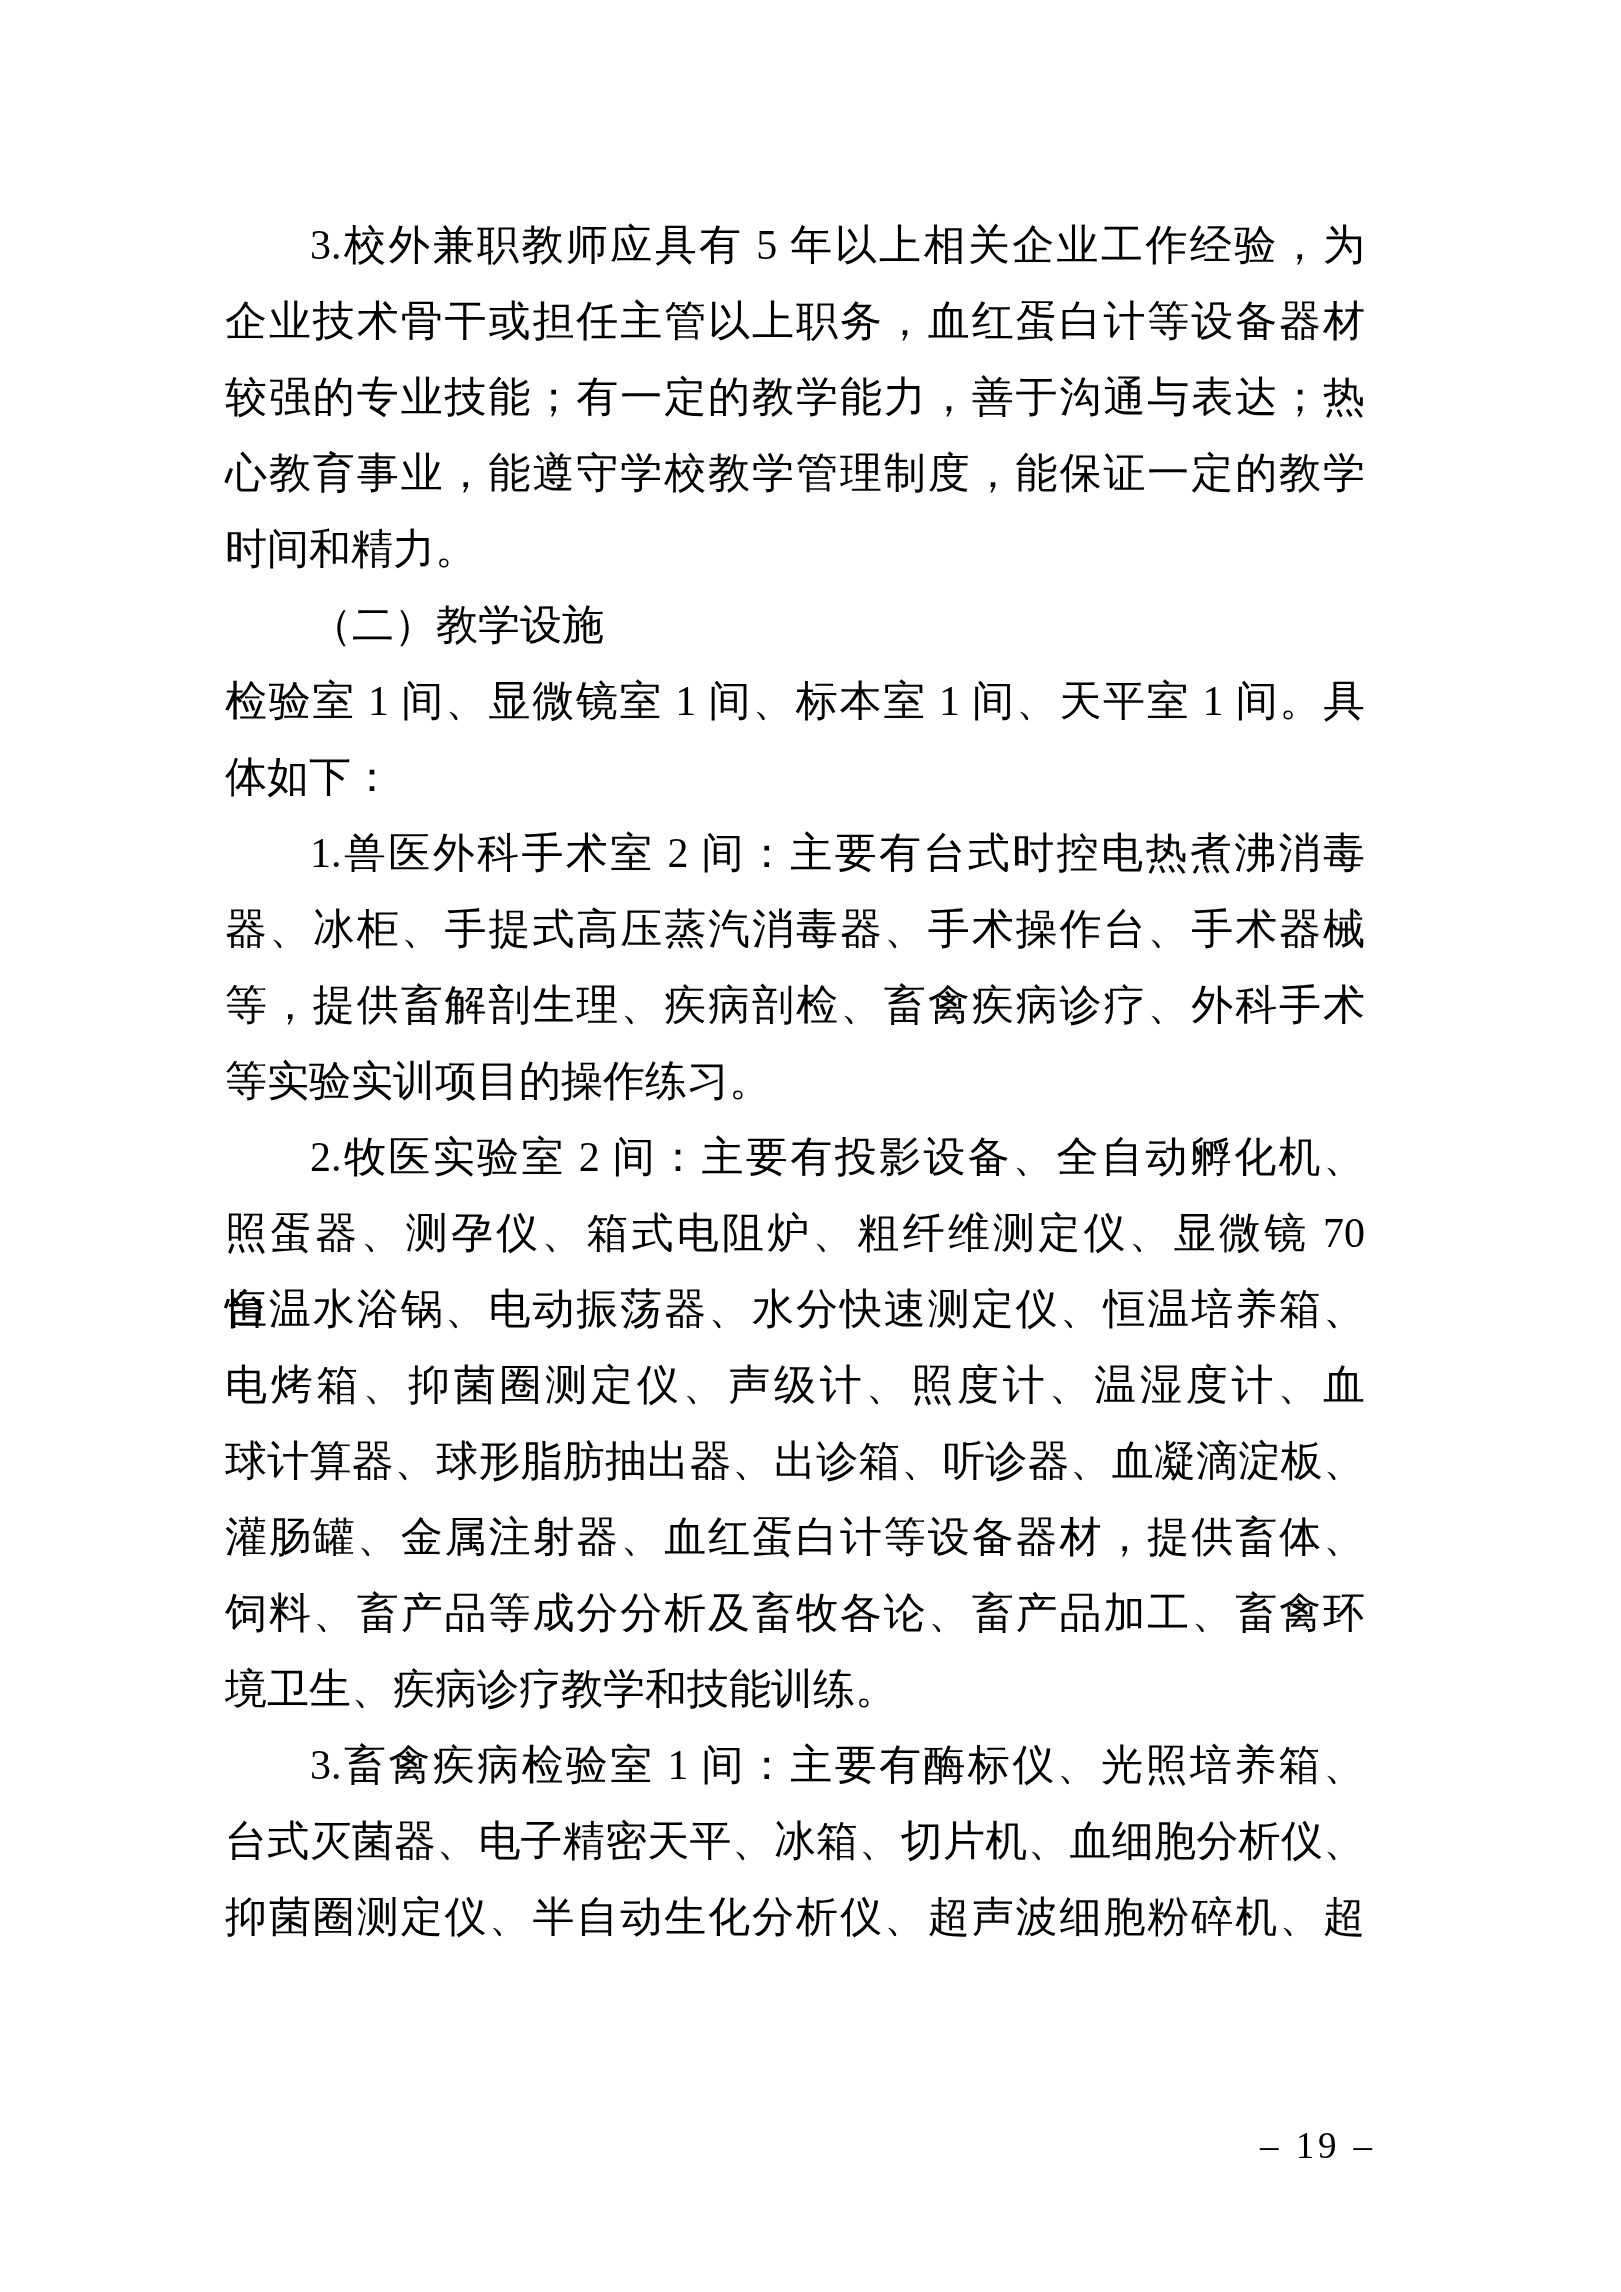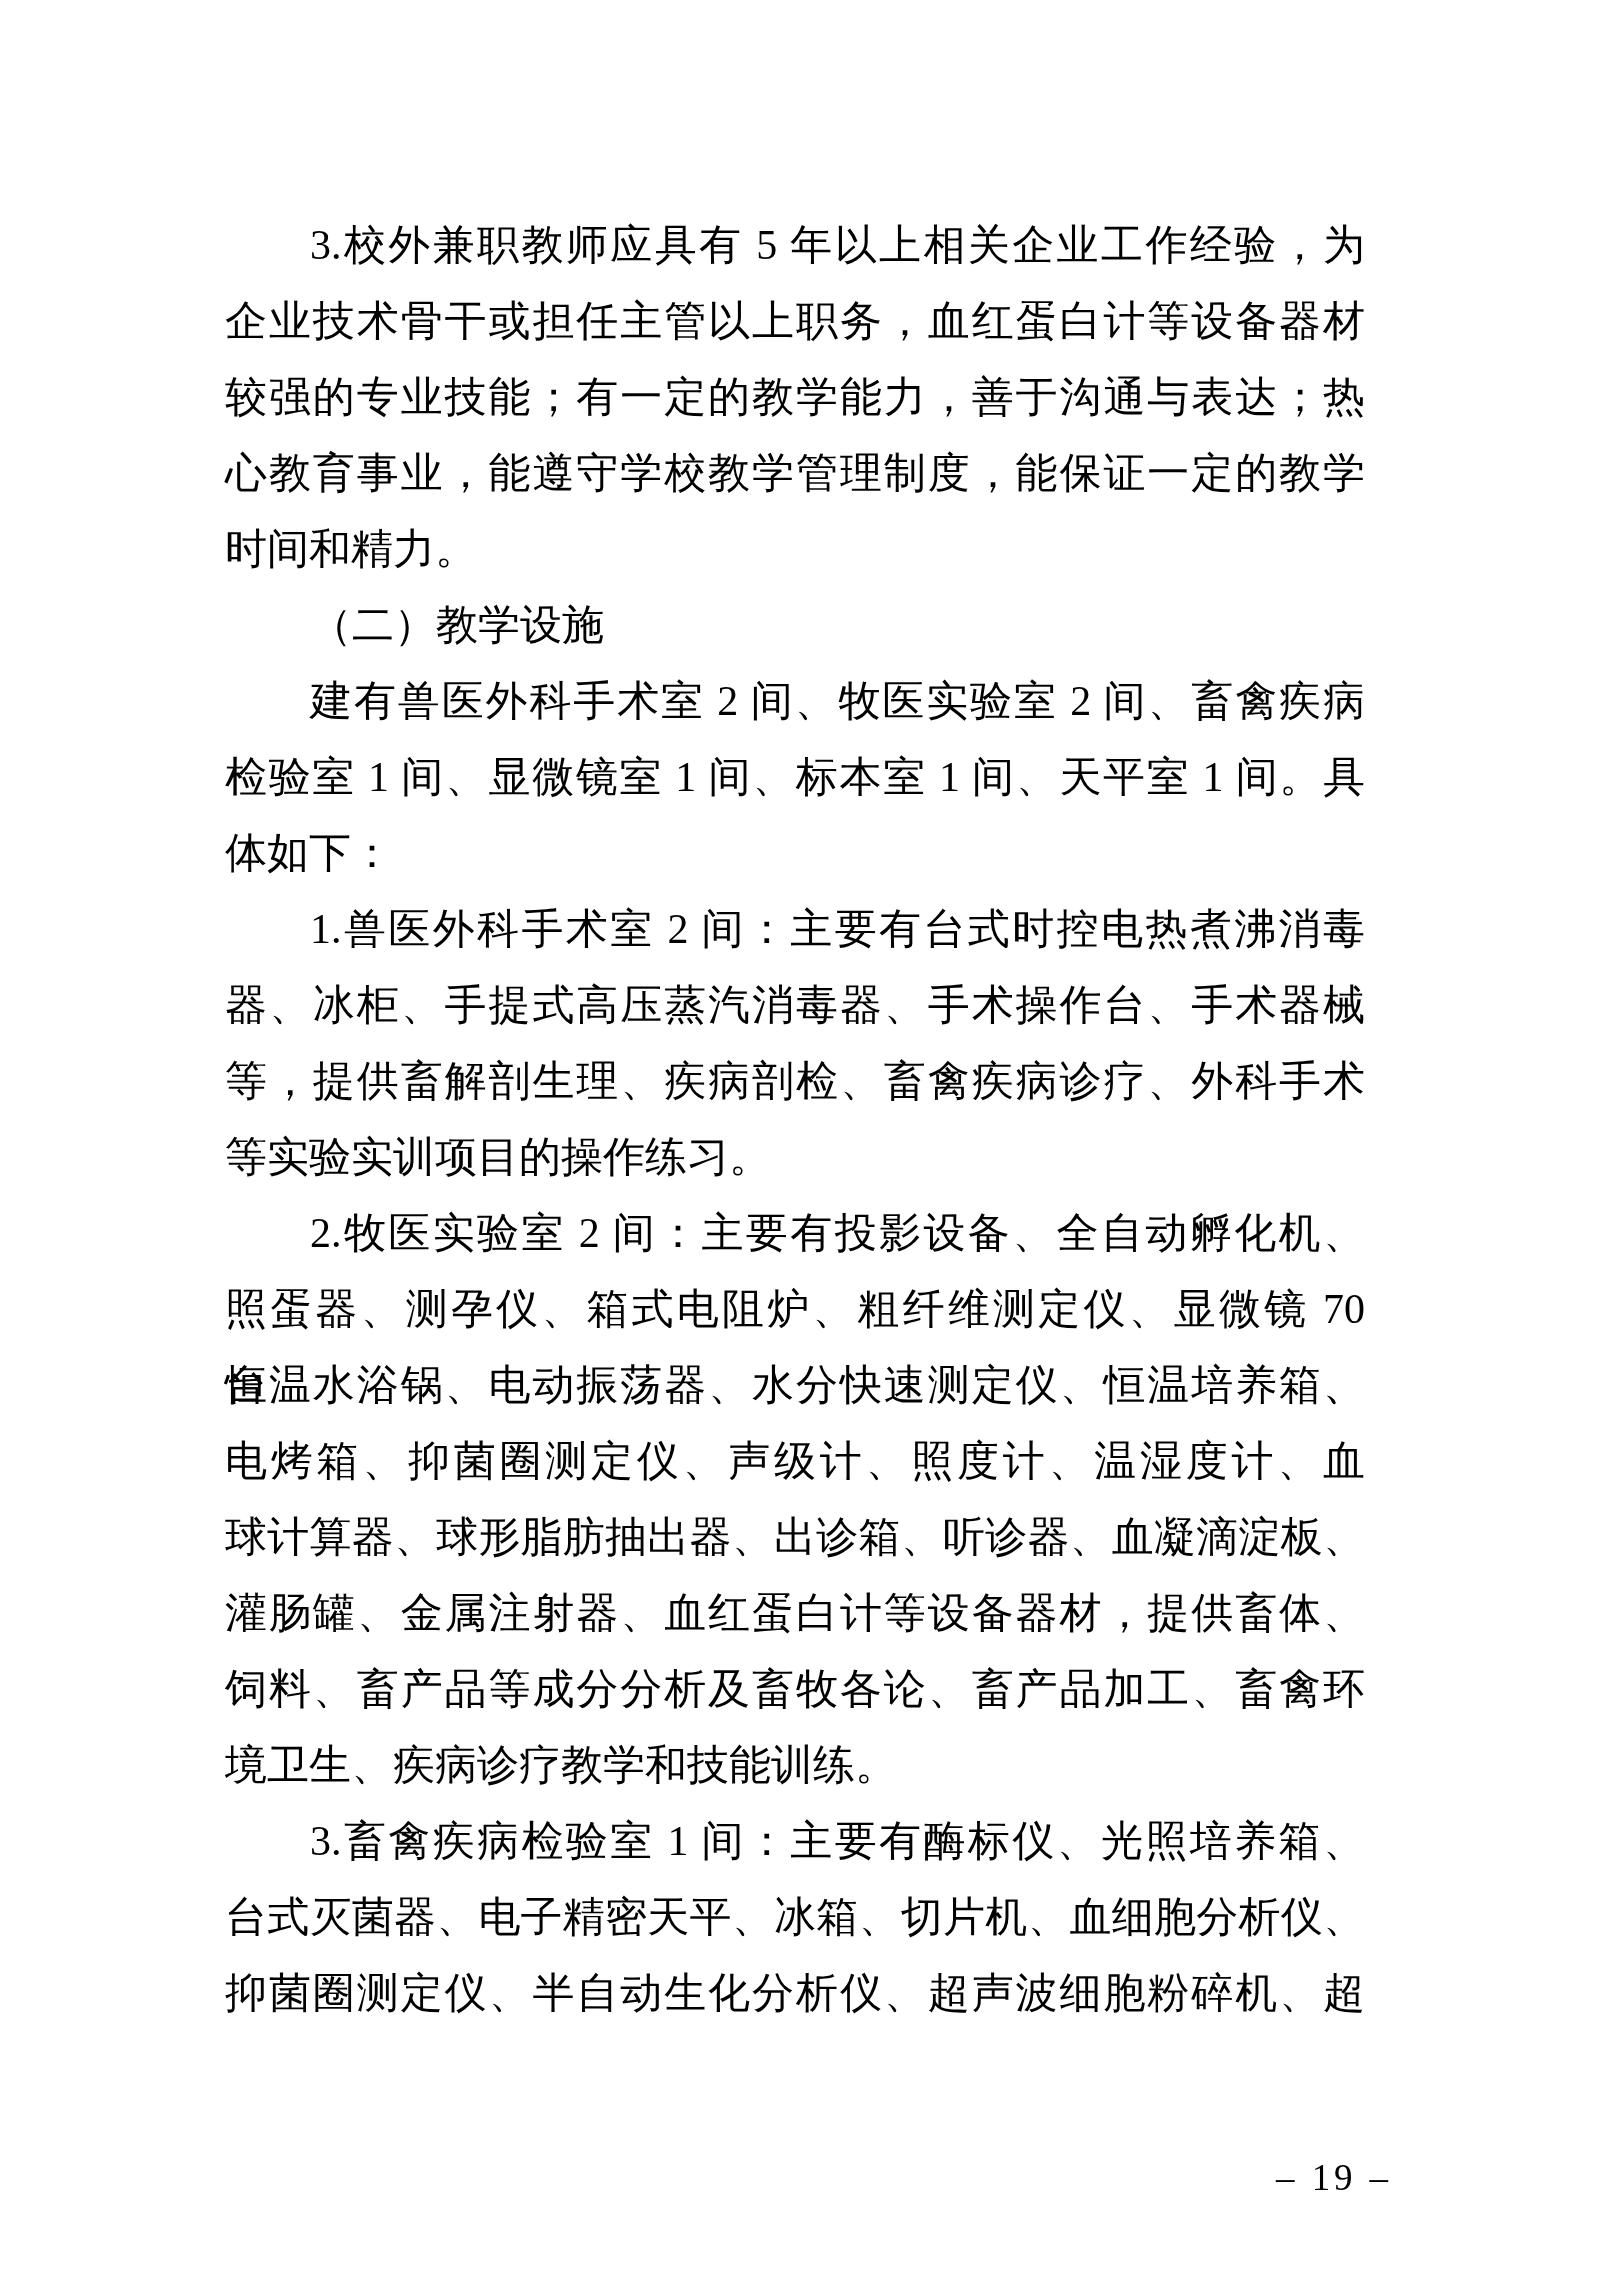--- a/index.html
+++ b/index.html
@@ -38,40 +38,38 @@
   .line.plain {
     text-align: center;
     text-align-last: left;
   }
   .line.indent {
     text-indent: 85px;
   }
   .page-number {
     position: absolute;
     top: 2124px;
-    right: 229px;
+    right: 245px;
     font-size: 37px;
     line-height: 43px;
     letter-spacing: 3.9px;
     color: #000000;
-    margin-top: 32px;
   }
 </style>
 </head>
 <body>
 
 <div class="page">
   <div class="body-text">
       <div class="line justify indent">3.校外兼职教师应具有 5 年以上相关企业工作经验，为</div>
       <div class="line justify">企业技术骨干或担任主管以上职务，血红蛋白计等设备器材</div>
       <div class="line justify">较强的专业技能；有一定的教学能力，善于沟通与表达；热</div>
       <div class="line justify">心教育事业，能遵守学校教学管理制度，能保证一定的教学</div>
       <div class="line plain">时间和精力。</div>
       <div class="line plain indent">（二）教学设施</div>
-      <div class="line justify indent">建有兽医外科手术室 2 间、牧医实验室 2 间、畜禽疾病</div>
       <div class="line justify">检验室 1 间、显微镜室 1 间、标本室 1 间、天平室 1 间。具</div>
       <div class="line plain">体如下：</div>
       <div class="line justify indent">1.兽医外科手术室 2 间：主要有台式时控电热煮沸消毒</div>
       <div class="line justify">器、冰柜、手提式高压蒸汽消毒器、手术操作台、手术器械</div>
       <div class="line justify">等，提供畜解剖生理、疾病剖检、畜禽疾病诊疗、外科手术</div>
       <div class="line plain">等实验实训项目的操作练习。</div>
       <div class="line justify indent">2.牧医实验室 2 间：主要有投影设备、全自动孵化机、</div>
       <div class="line justify">照蛋器、测孕仪、箱式电阻炉、粗纤维测定仪、显微镜 70 台、</div>
       <div class="line justify">恒温水浴锅、电动振荡器、水分快速测定仪、恒温培养箱、</div>
       <div class="line justify">电烤箱、抑菌圈测定仪、声级计、照度计、温湿度计、血</div>

